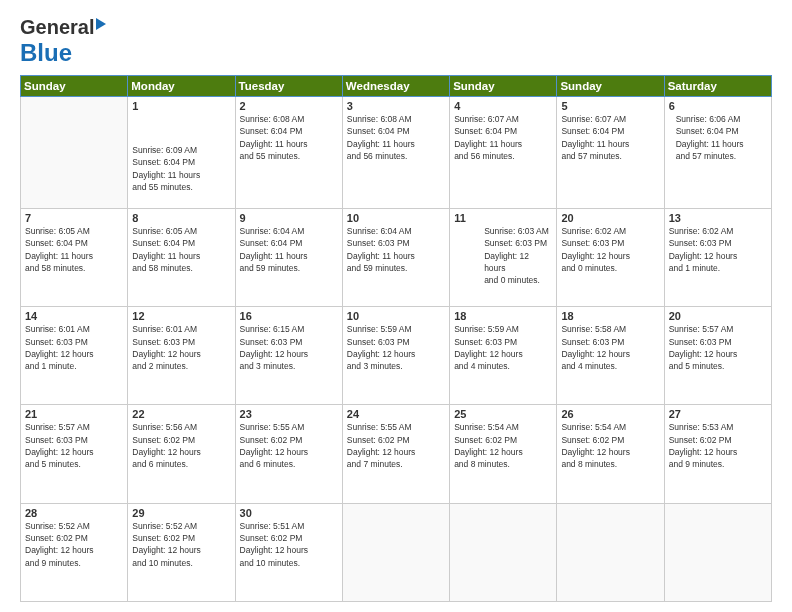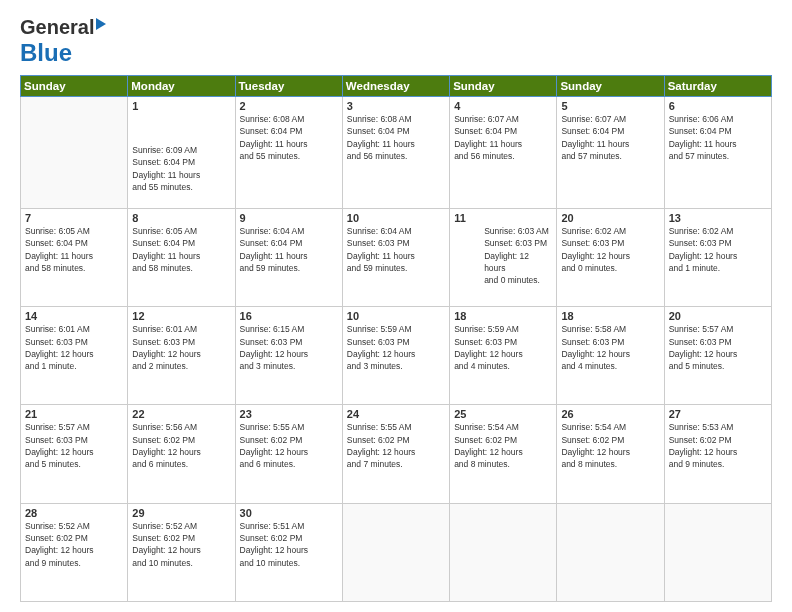--- a/index.html
+++ b/index.html
@@ -145,21 +145,21 @@
           </td>
           <td>
             <span class="day-num">5</span>
             <div class="day-detail" style="white-space: pre-line;">Sunrise: 6:07 AM
 Sunset: 6:04 PM
 Daylight: 11 hours
 and 57 minutes.</div>
           </td>
           <td>
             <span class="day-num">6</span>
-            <div class="day-detail" style="white-space: pre-line;">Sunrise: 6:06 AM
+            <div class="day-detail" style="white-space: pre-line; margin-left: 7px;">Sunrise: 6:06 AM
 Sunset: 6:04 PM
 Daylight: 11 hours
 and 57 minutes.</div>
           </td>
         </tr>
         <tr>
           <td>
             <span class="day-num">7</span>
             <div class="day-detail" style="white-space: pre-line;">Sunrise: 6:05 AM
 Sunset: 6:04 PM

